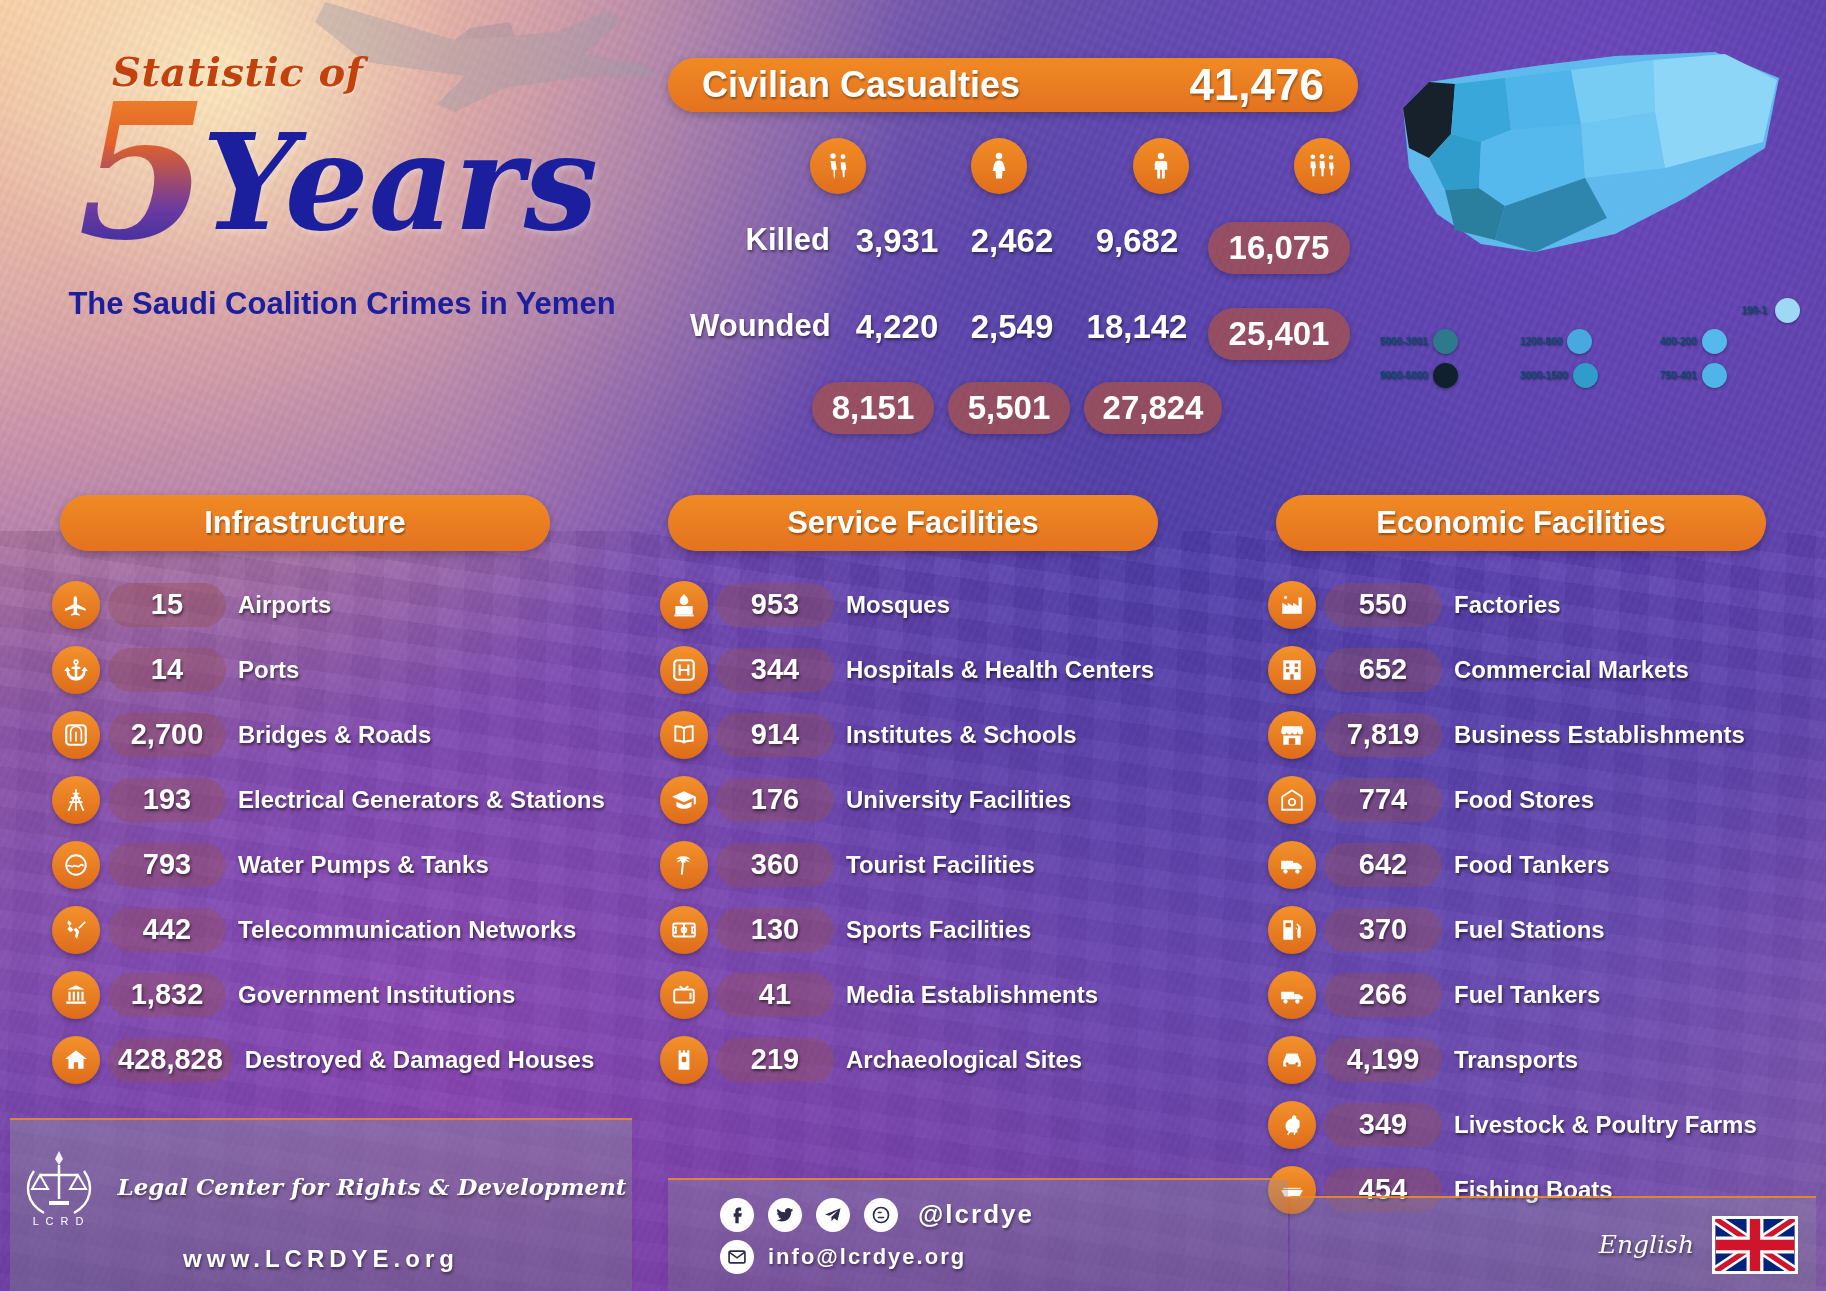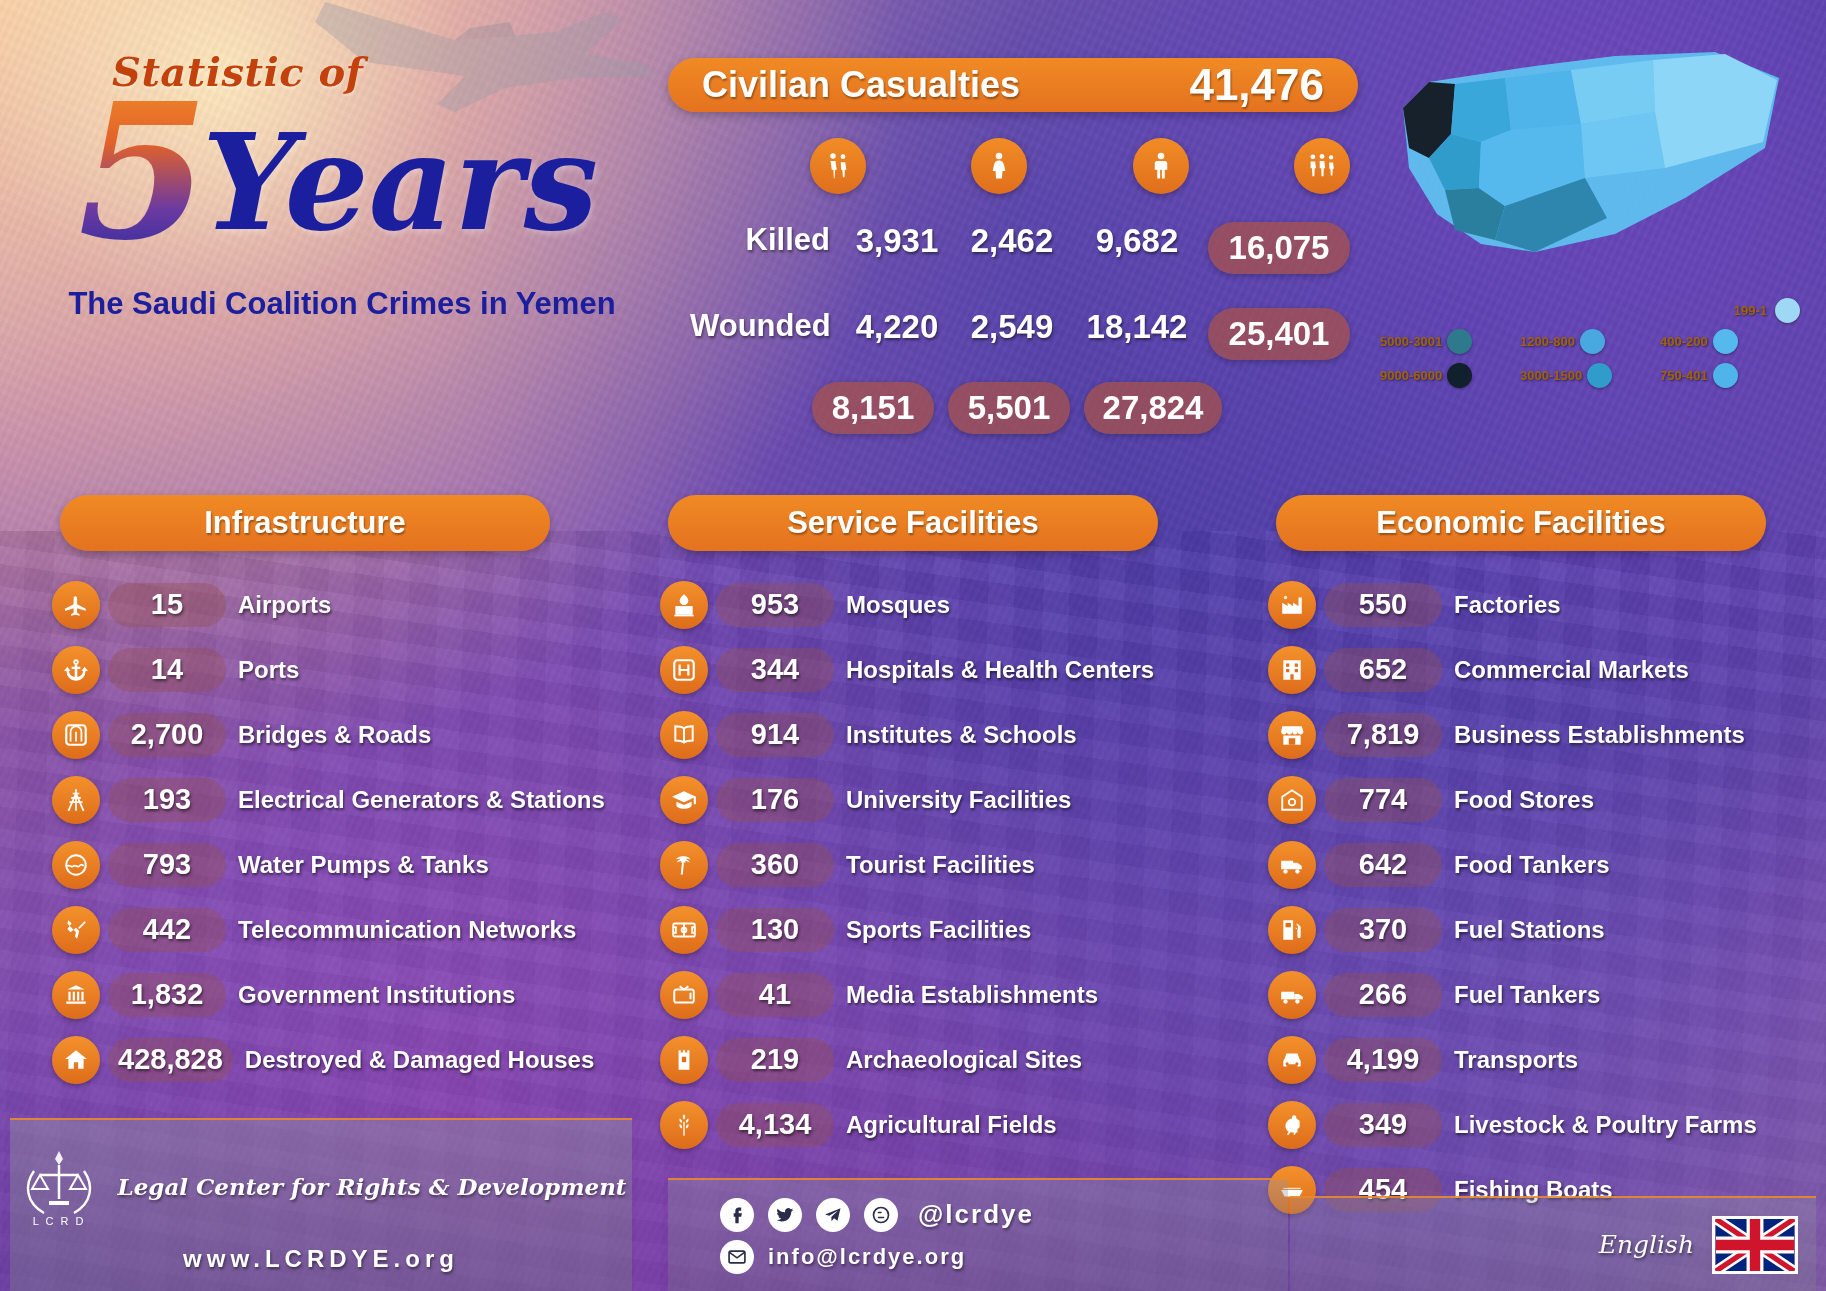--- a/index.html
+++ b/index.html
@@ -75,21 +75,21 @@
   .cas-row{position:absolute;display:flex;align-items:flex-start;}
   .cas-row .rl{color:#fff;font-size:31px;font-weight:bold;text-shadow:1px 2px 3px rgba(0,0,0,.5);}
   .cas-cell{color:#fff;font-size:33px;font-weight:bold;text-align:center;text-shadow:1px 2px 3px rgba(0,0,0,.5);}
   .cas-pill{
     background:rgba(170,82,70,.72);border-radius:26px;padding:7px 0;text-align:center;
     color:#fff;font-size:33px;font-weight:bold;box-shadow:0 2px 6px rgba(0,0,0,.25);
   }
 
   
   .map{position:absolute;left:1385px;top:38px;width:400px;height:250px;}
-  .legend{position:absolute;left:1380px;top:298px;width:420px;color:#a16207;font-size:13px;font-weight:bold;}
+  .legend{position:absolute;left:1380px;top:298px;width:420px;color:#0c4a6e;font-size:10px;font-weight:bold;}
   .legend .lrow{display:flex;align-items:center;gap:6px;margin-bottom:9px;}
   .legend .litem{display:flex;align-items:center;gap:5px;width:134px;}
   .legend .dot{width:25px;height:25px;border-radius:50%;display:inline-block;box-shadow:0 1px 3px rgba(0,0,0,.4);}
   .legend .lt{text-shadow:1px 1px 2px rgba(0,0,0,.5);}
 
   
   .sec-head{
     position:absolute;height:56px;border-radius:28px;
     background:linear-gradient(180deg,#f08a24 0%,#e4721f 100%);
     display:flex;align-items:center;justify-content:center;
@@ -441,29 +441,20 @@
   </div>
   <div class="item">
     <span class="ico">
         <svg width="26" height="26" viewBox="0 0 24 24" fill="#fff">
           <path d="M7 3h2v2h2V3h2v2h2V3h2v18H7z"></path>
           <path d="M10 9h4v5h-4z" fill="#e06f1c"></path>
         </svg>
       </span>
     <span class="val">219</span>
     <span class="nm">Archaeological Sites</span>
-  </div>
-  <div class="item">
-    <span class="ico">
-        <svg width="26" height="26" viewBox="0 0 24 24" fill="#fff">
-          <path d="M12 2c1.5 1.5 1.5 3.5 0 5-1.5-1.5-1.5-3.5 0-5zM8 6c1.8.7 2.6 2.4 2 4.2-1.8-.7-2.6-2.4-2-4.2zm8 0c.6 1.8-.2 3.5-2 4.2-.6-1.8.2-3.5 2-4.2zM8 11c1.8.7 2.6 2.4 2 4.2C8.2 14.5 7.4 12.8 8 11zm8 0c.6 1.8-.2 3.5-2 4.2-.6-1.8.2-3.5 2-4.2zM11.4 9h1.2V22h-1.2z"></path>
-        </svg>
-      </span>
-    <span class="val">4,134</span>
-    <span class="nm">Agricultural Fields</span>
   </div>
 </div>
 
 <div class="list l3">
   <div class="item">
     <span class="ico">
         <svg width="26" height="26" viewBox="0 0 24 24" fill="#fff">
           <path d="M3 20V10l5 3V10l5 3V10l5 3V5h3v15z"></path>
           <circle cx="6" cy="5" r="1.6" opacity=".8"></circle>
         </svg>

